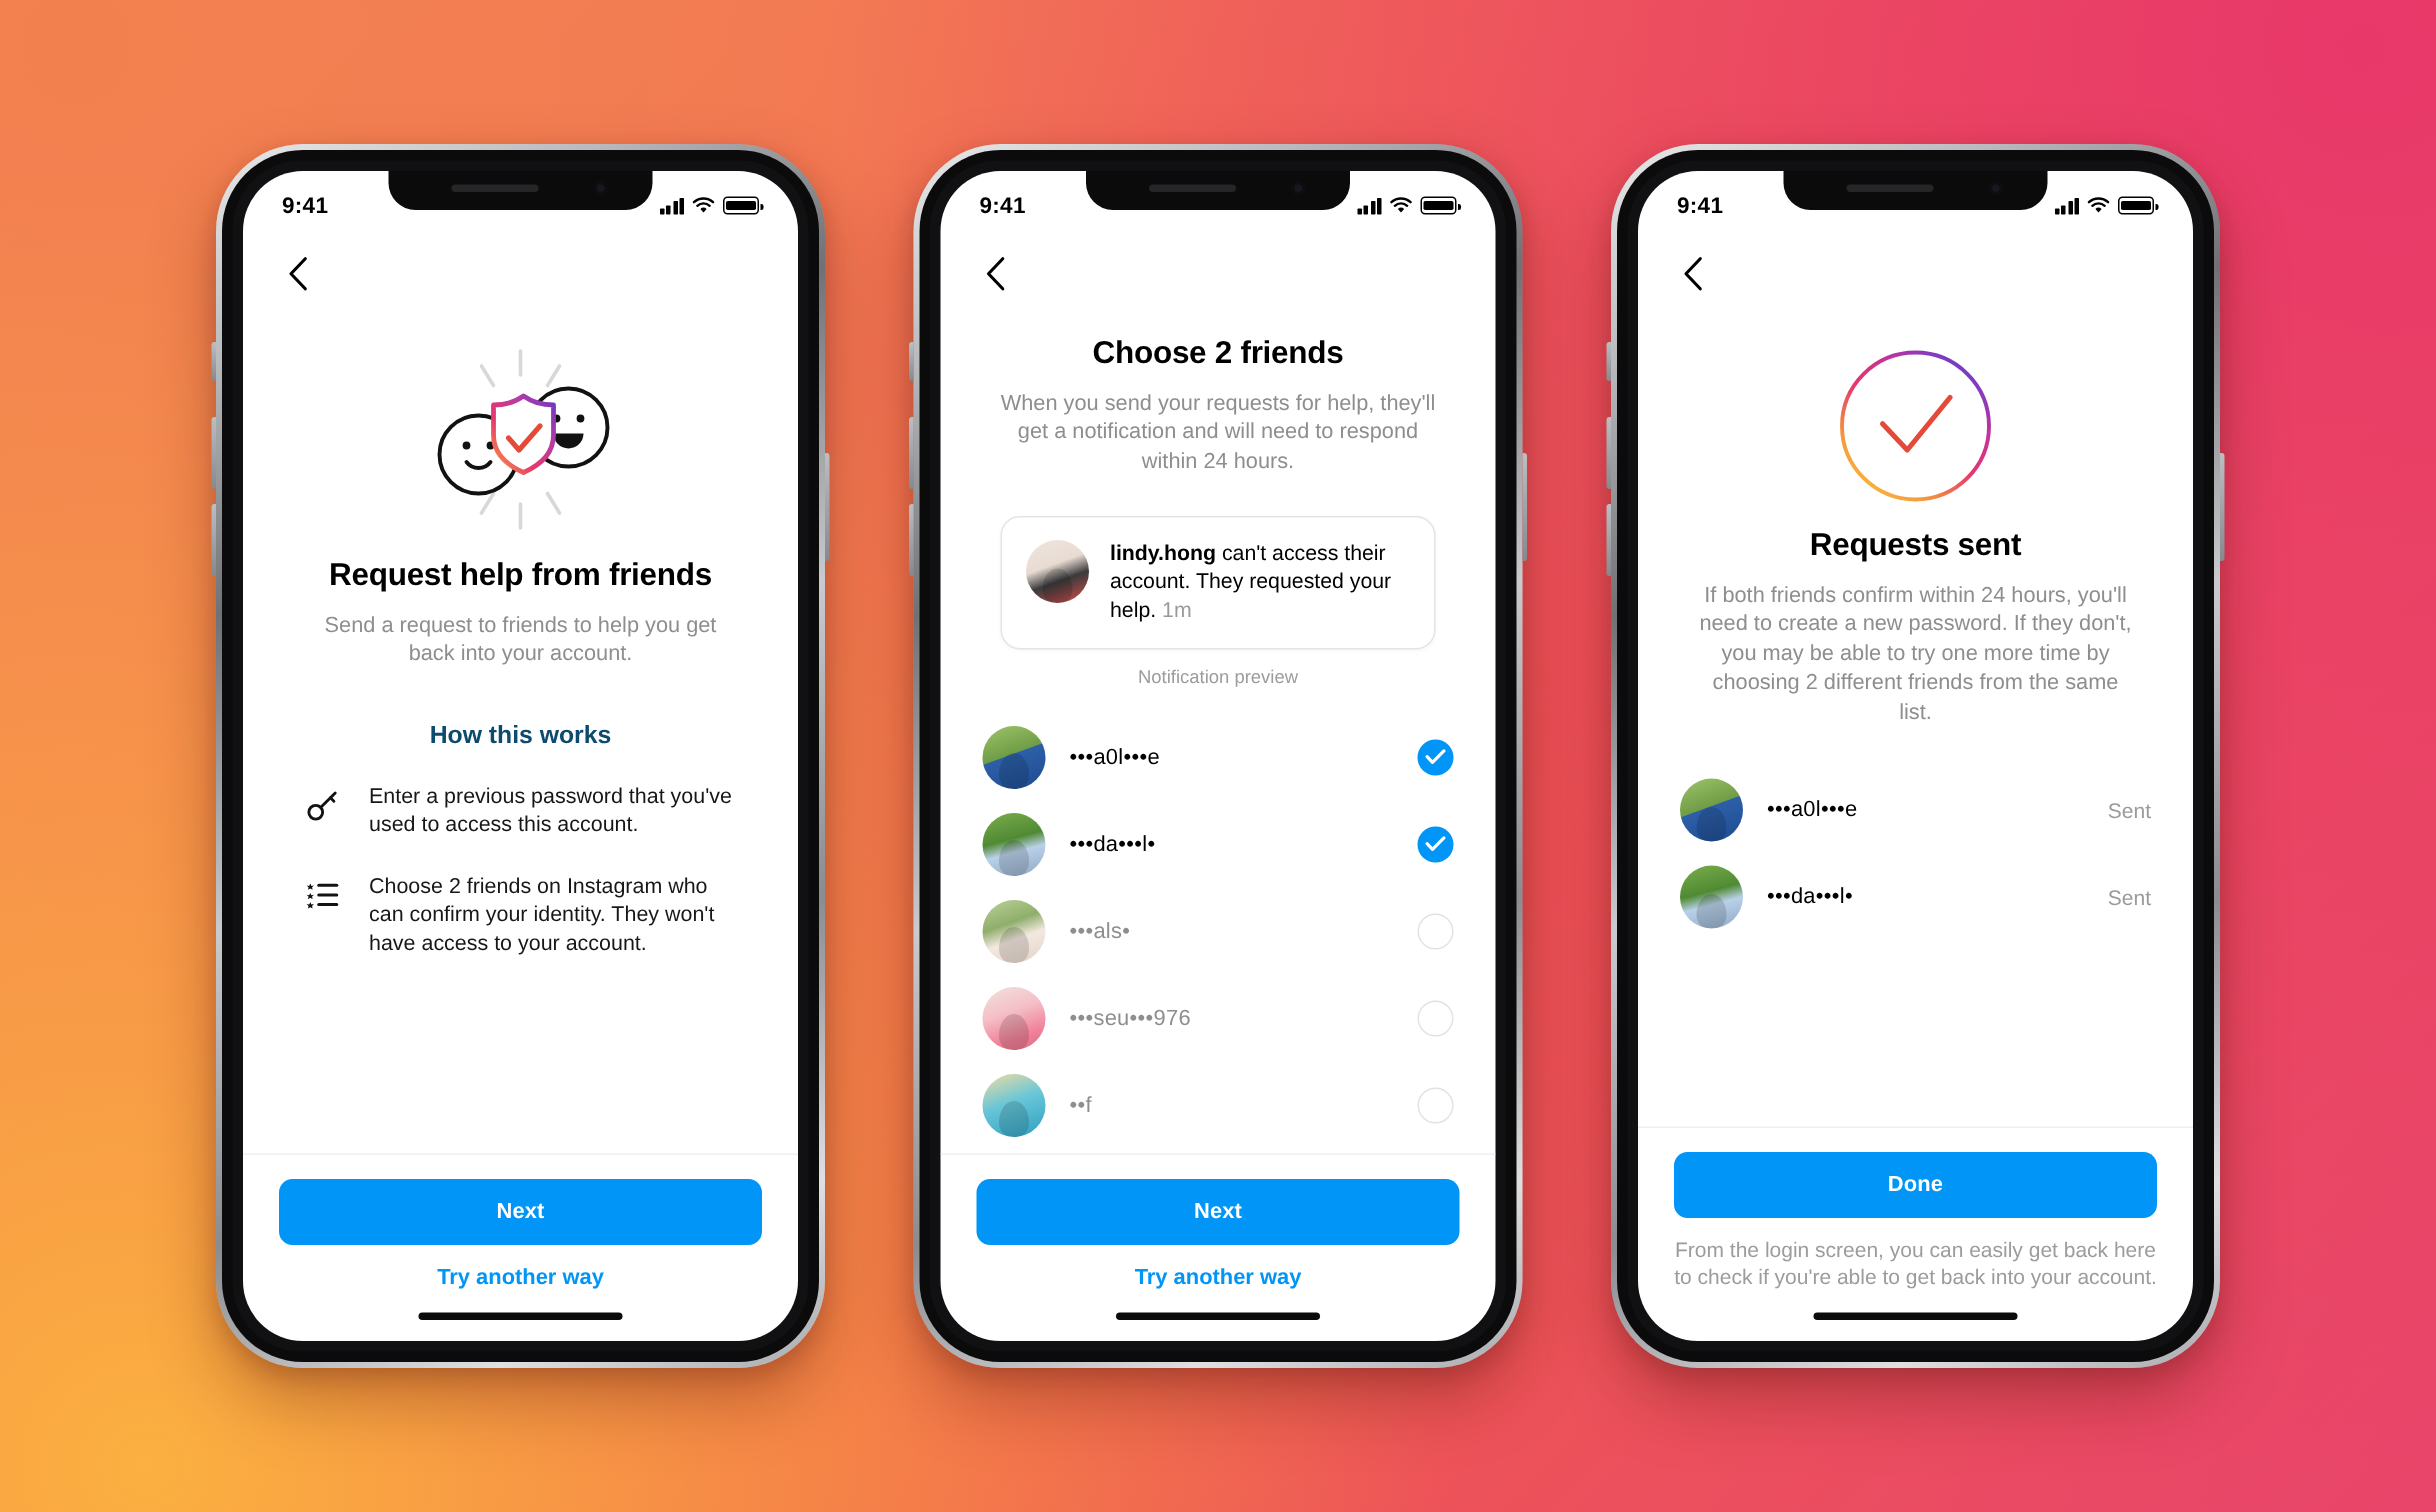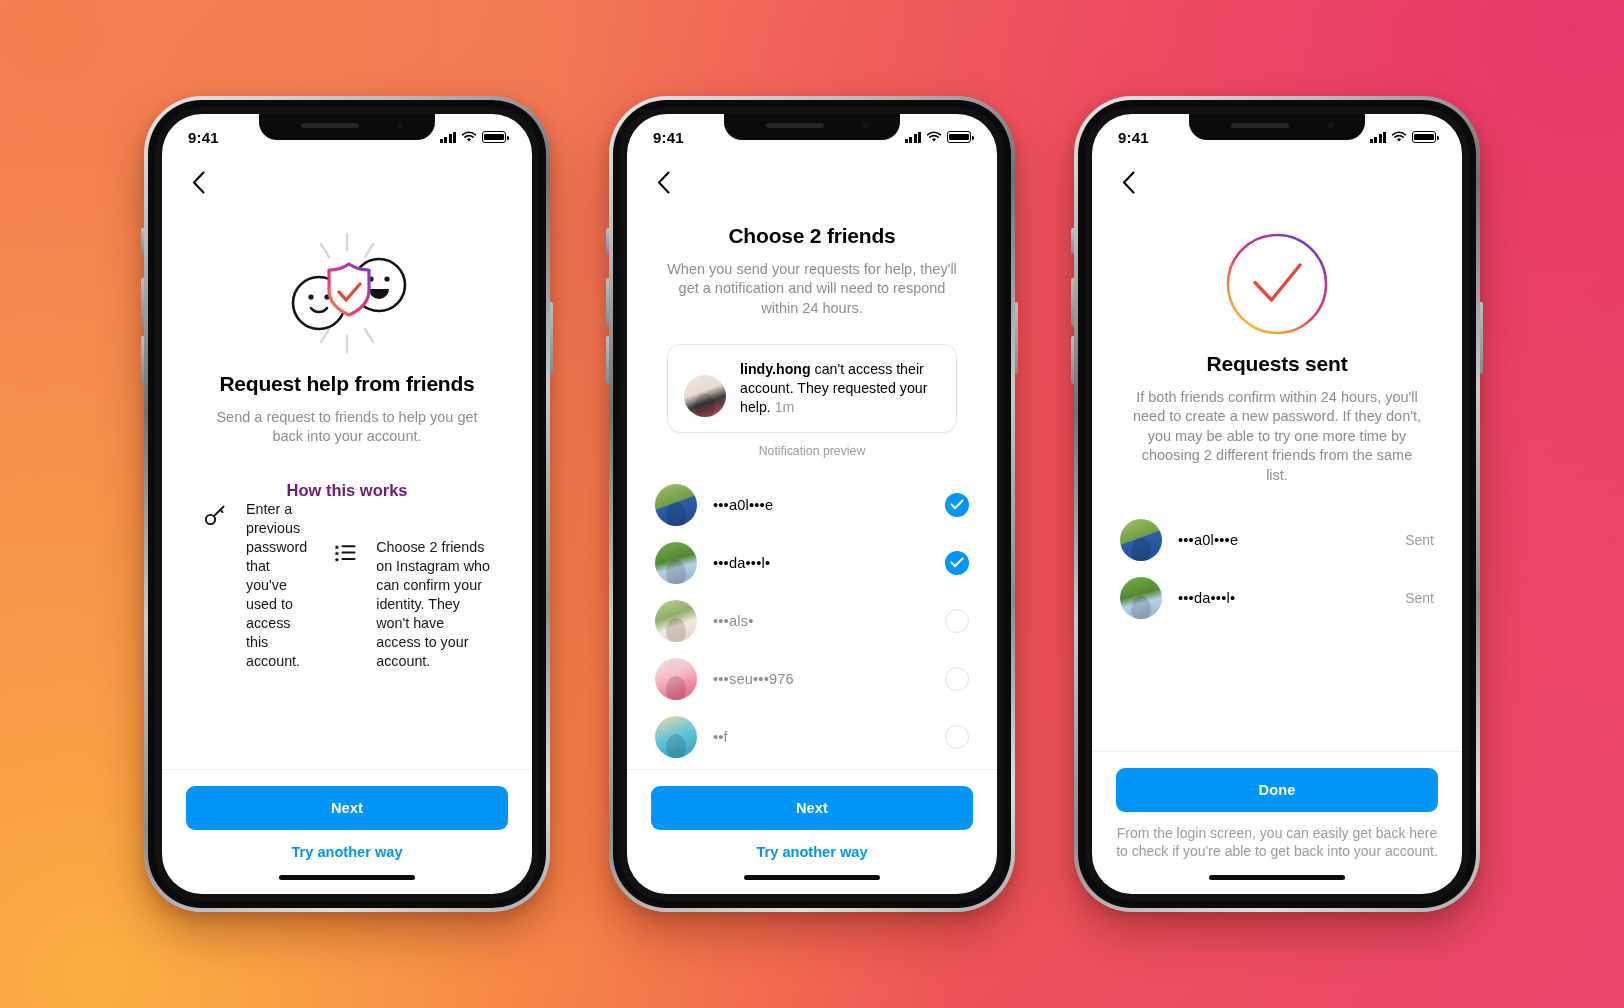--- a/index.html
+++ b/index.html
@@ -61,30 +61,30 @@
   .backbtn { width:32px; height:32px; display:flex; align-items:center; justify-content:center; cursor:pointer; }
 
   
   .content { flex:1 1 auto; display:flex; flex-direction:column; min-height:0; overflow:hidden; }
   .pad { padding:0 40px; }
 
   .hero { display:flex; justify-content:center; }
   .title { font-size:21px; font-weight:700; color:#000; text-align:center; letter-spacing:-.2px; }
   .subtitle { font-size:14.5px; line-height:1.34; color:#8e8e8e; text-align:center; }
 
-  .sect-title { font-size:16.5px; font-weight:700; color:#701a75; text-align:center; }
+  .sect-title { font-size:16.5px; font-weight:700; color:#0c4a6e; text-align:center; }
 
   .how-row { display:flex; gap:18px; align-items:flex-start; }
   .how-ico { flex:0 0 26px; width:26px; height:30px; display:flex; align-items:flex-start; justify-content:center; padding-top:3px; }
   .how-txt { font-size:14.3px; line-height:1.33; color:#17171a; }
 
   
   .notif {
     border:1px solid #e4e4e4; border-radius:13px; background:#fff;
-    padding:15px 16px; display:flex; align-items:flex-end; gap:14px;
+    padding:15px 16px; display:flex; align-items:flex-start; gap:14px;
     box-shadow:0 1px 3px rgba(0,0,0,.035);
   }
   .notif-av { width:42px; height:42px; border-radius:50%; flex:0 0 42px; overflow:hidden; }
   .notif-txt { font-size:14.2px; line-height:1.33; color:#000; }
   .notif-txt b { font-weight:700; }
   .notif-txt .ago { color:#9a9a9a; font-weight:400; }
   .notif-cap { font-size:12.3px; color:#9c9c9c; text-align:center; }
 
   
   .flist { display:flex; flex-direction:column; }
@@ -210,21 +210,21 @@
           <div class="title">Request help from friends</div>
         </div>
         <div class="pad" style="margin-top:12px">
           <div class="subtitle">Send a request to friends to help you get back into your account.</div>
         </div>
 
         <div class="pad" style="margin-top:34px">
           <div class="sect-title">How this works</div>
         </div>
 
-        <div class="pad" style="display:flex; flex-direction:row; gap:22px;align-items:flex-end;">
+        <div class="pad" style="margin-top:22px; display:flex; flex-direction:column; gap:22px;align-items:flex-end;">
           <div class="how-row">
             <div class="how-ico">
               <svg width="24" height="24" viewBox="0 0 24 24">
                 <circle cx="7.5" cy="16.5" r="4.6" fill="none" stroke="#121212" stroke-width="1.9"></circle>
                 <path d="M10.9 13.2 20.5 3.6" stroke="#121212" stroke-width="1.9" stroke-linecap="round"></path>
                 <path d="M17.3 6.8l2.3 2.3" stroke="#121212" stroke-width="1.9" stroke-linecap="round"></path>
               </svg>
             </div>
             <div class="how-txt">Enter a previous password that you've used to access this account.</div>
           </div>

